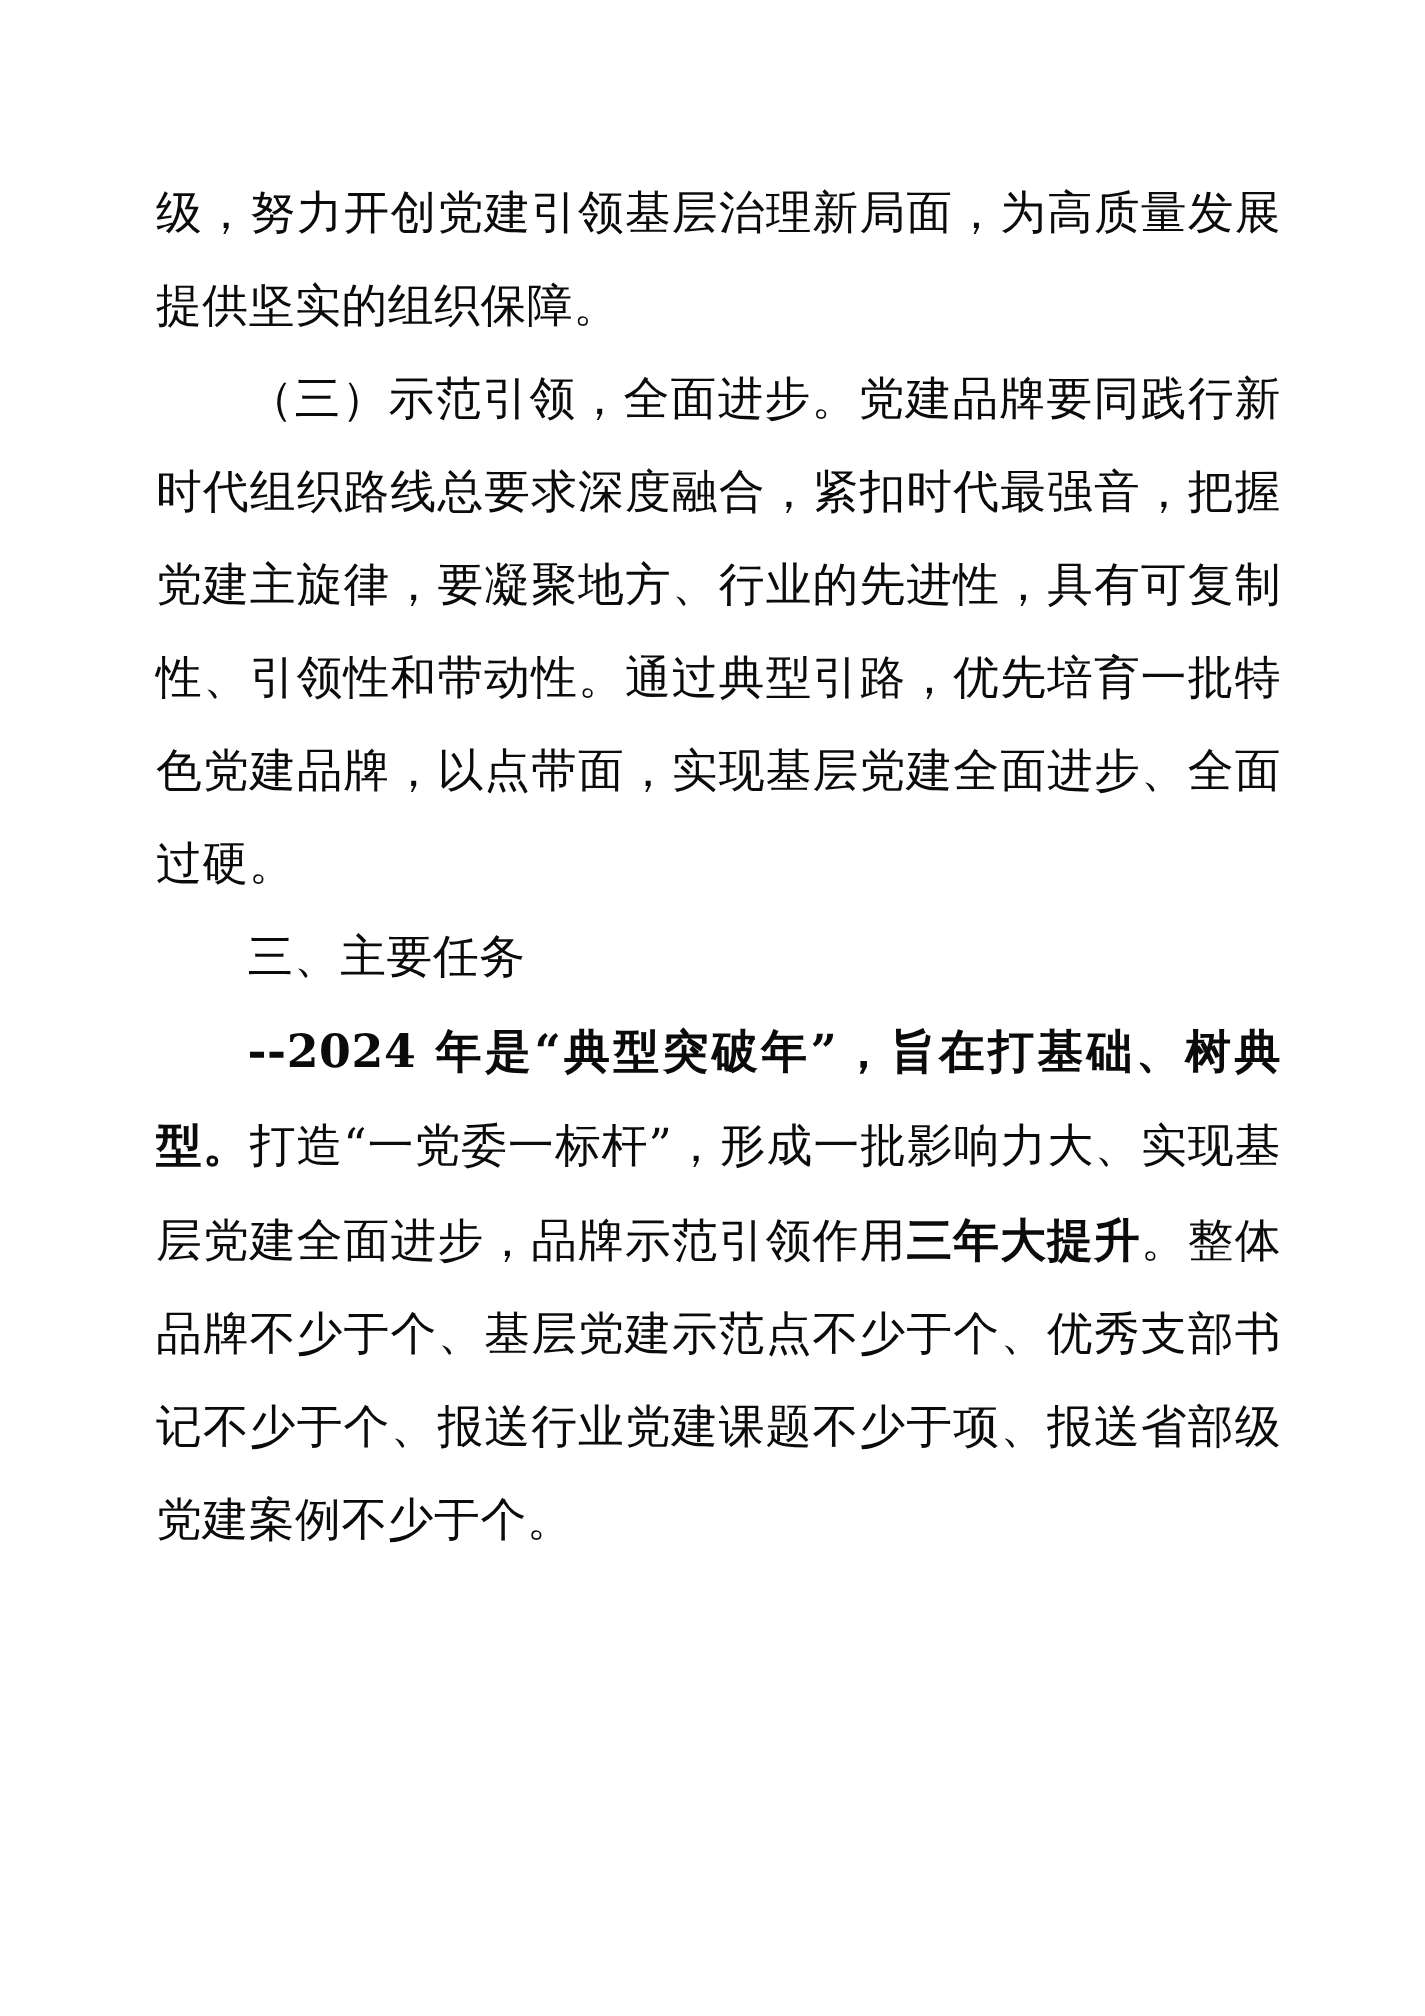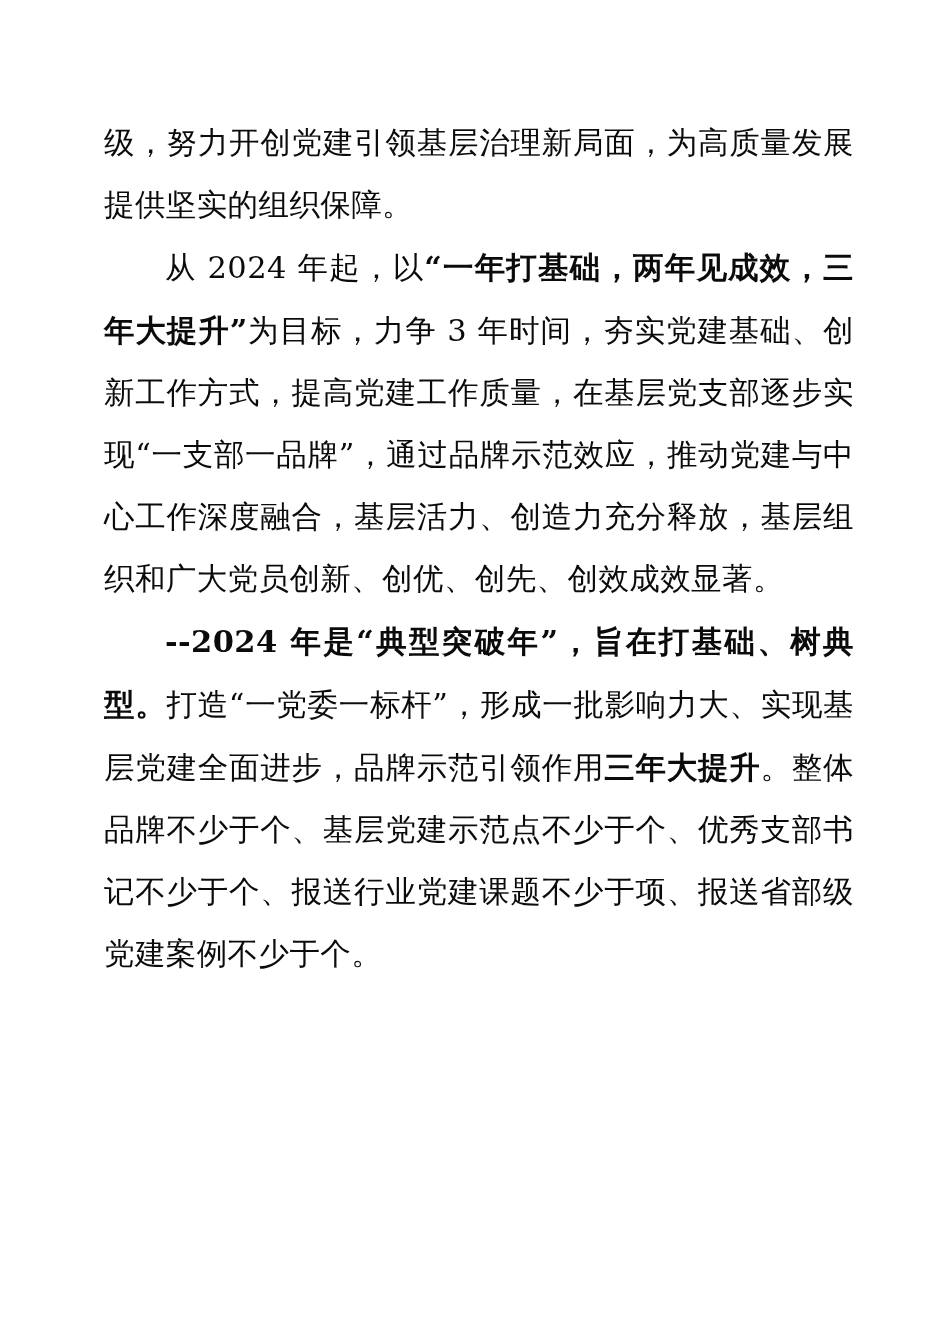--- a/index.html
+++ b/index.html
@@ -39,16 +39,17 @@
   .b {
     font-weight: 700;
   }
 </style>
 </head>
 <body>
 
 <div class="page">
   <div class="doc-body" id="doc-body">
       <p class=""><span>级，努力开创党建引领基层治理新局面，为高质量发展提供坚实的组织保障。</span></p>
-      <p class="indent"><span>从 2024 年起，以</span><span class="b">“一年打基础，两年见成效，三年大提升”</span><span>为目标，力争 3 年时间，夯实党建基础、创新工作方式，提高党建工作质量，在基层党支部逐步实现“一支部一品牌”，通过品牌示范效应，推动党建与中心工作深度融合，基层活力、创造力充分释放，基层组织和广大党员创新、创优、创先、创效成效显著。</span></p>
+      <p class="indent"><span>（三）示范引领，全面进步。</span><span>党建品牌要同践行新时代组织路线总要求深度融合，紧扣时代最强音，把握党建主旋律，要凝聚地方、行业的先进性，具有可复制性、引领性和带动性。通过典型引路，优先培育一批特色党建品牌，以点带面，实现基层党建全面进步、全面过硬。</span></p>
+      <p class="indent"><span>三、主要任务</span></p>
       <p class="indent"><span class="b">--2024 年是“典型突破年”，旨在打基础、树典型。</span><span>打造“一党委一标杆”，形成一批影响力大、实现基层党建全面进步，品牌示范引领作用</span><span class="b">三年大提升</span><span>。整体品牌不少于个、基层党建示范点不少于个、优秀支部书记不少于个、报送行业党建课题不少于项、报送省部级党建案例不少于个。</span></p>
     </div>
 </div>
 
 </body></html>

